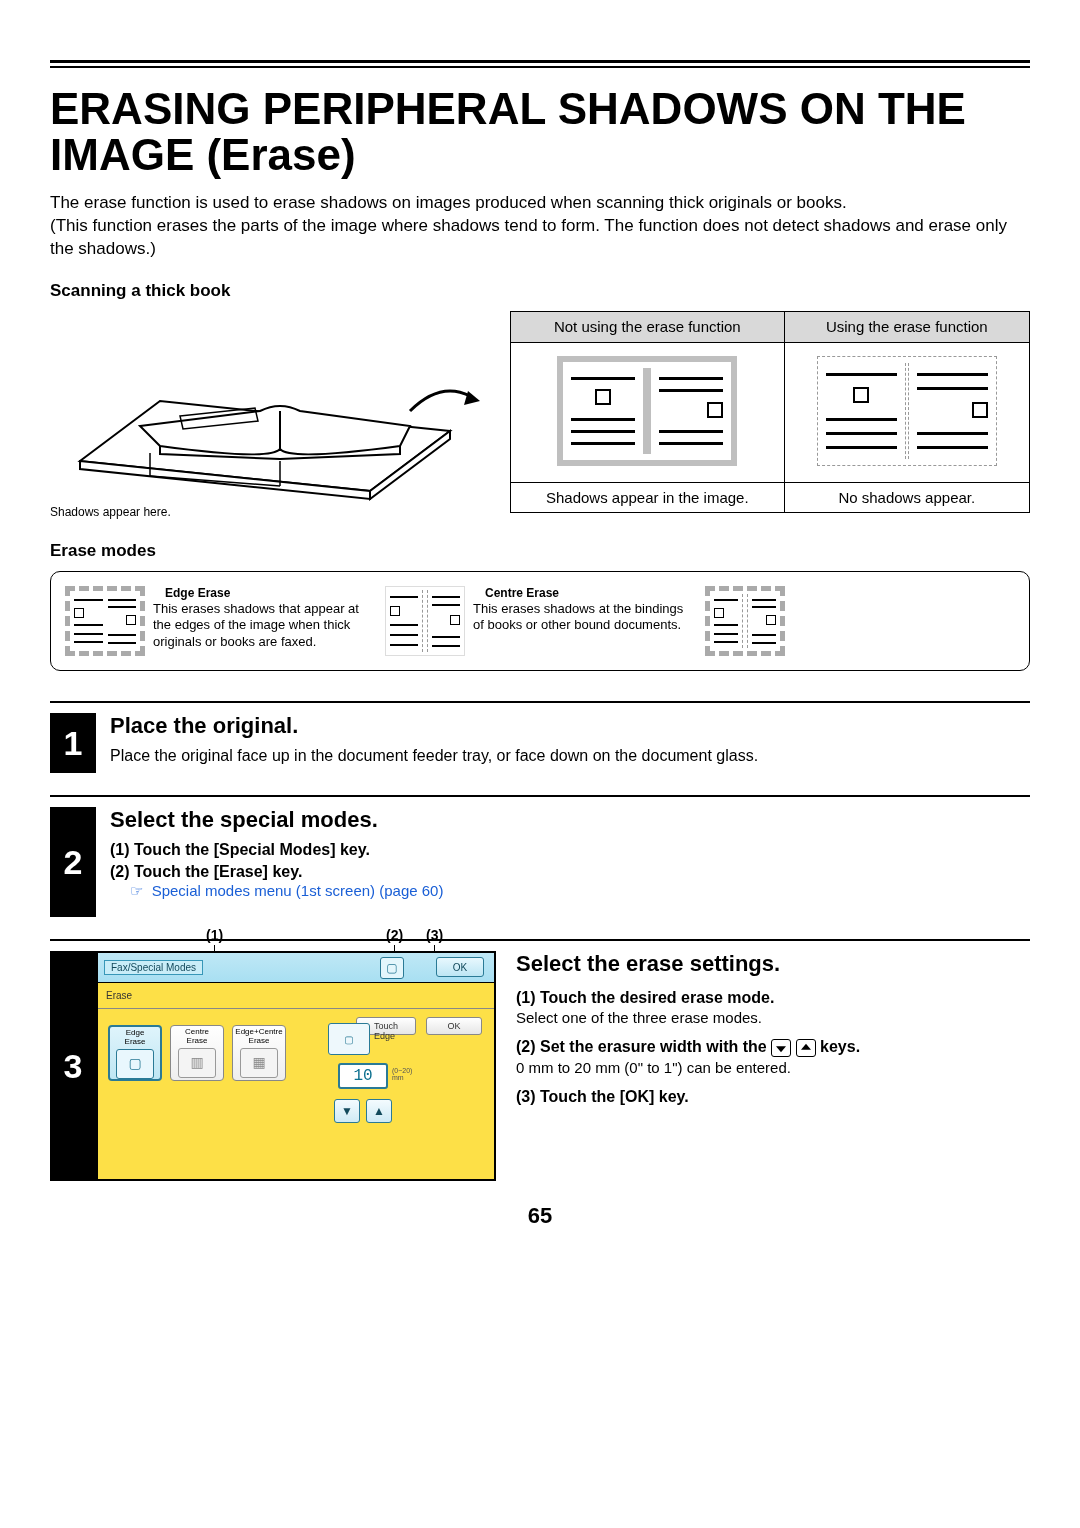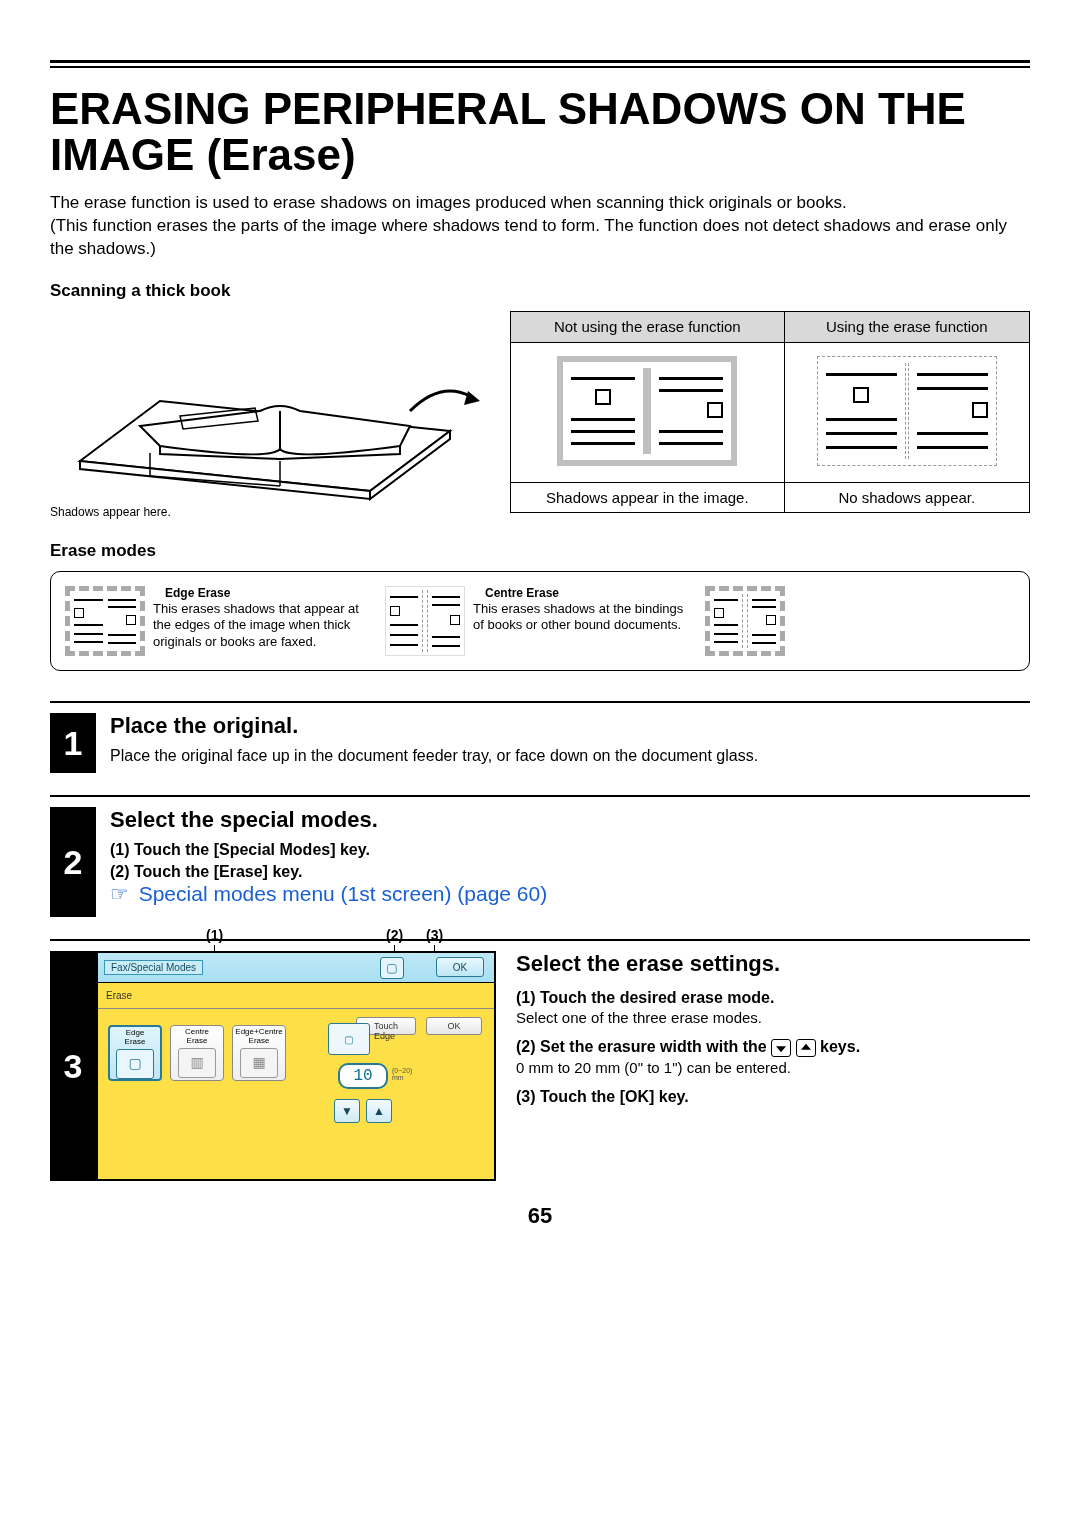--- a/index.html
+++ b/index.html
@@ -115,21 +115,21 @@
     display:flex;
     align-items:center;
     justify-content:center;
     margin-right: 14px;
     min-height: 60px;
   }
   .step-body { flex:1; }
   .step-title { font-size: 22px; font-weight:bold; margin-bottom: 6px; }
   .step-desc { font-size: 16px; line-height:1.35; }
   .step2-list b { font-weight:bold; }
-  .link-ref { color: #1a5fd6; font-size: 21px; }
+  .link-ref { color: #1a5fd6; font-size: 15px; margin-left: 20px; }
   .link-ref a { color: #1a5fd6; text-decoration:none; }
   .hand-icon { display:inline-block; margin-right:4px; }
   .step3-row { display:flex; gap:20px; }
   .step3-num {
     flex: 0 0 46px;
     background:#000; color:#fff;
     font-size:34px; font-weight:bold;
     display:flex; align-items:center; justify-content:center;
     min-height: 230px;
     margin-right: 0;
@@ -206,21 +206,21 @@
   .panel-right { flex:1; position:relative; }
   .edge-preview {
     position:absolute; top:10px; left:0;
     width:42px;height:32px;border:1px solid #2a7a96;border-radius:3px;background:#eef8fc;
     display:flex;align-items:center;justify-content:center;font-size:10px;color:#2a7a96;
   }
   .edge-label { position:absolute; top:18px; left:46px; font-size:9px; color:#333;}
   .num-display {
     position:absolute; top:50px; left:10px;
     width:50px; height:26px;
-    border:2px solid #2a7a96; border-radius:10px;
+    border:2px solid #2a7a96; border-radius:3px;
     background:#fff; color:#0b6f8e;
     font-family: "Courier New", monospace;
     font-size:16px; display:flex;align-items:center;justify-content:center;
   }
   .num-range { position:absolute; top:54px; left:64px; font-size:7px; color:#555; line-height:1;}
   .arrow-btn {
     position:absolute; width:26px;height:24px;
     border:1px solid #2a7a96; border-radius:3px;
     background:linear-gradient(#f4fbfe,#cfeaf5);
     display:flex;align-items:center;justify-content:center;

